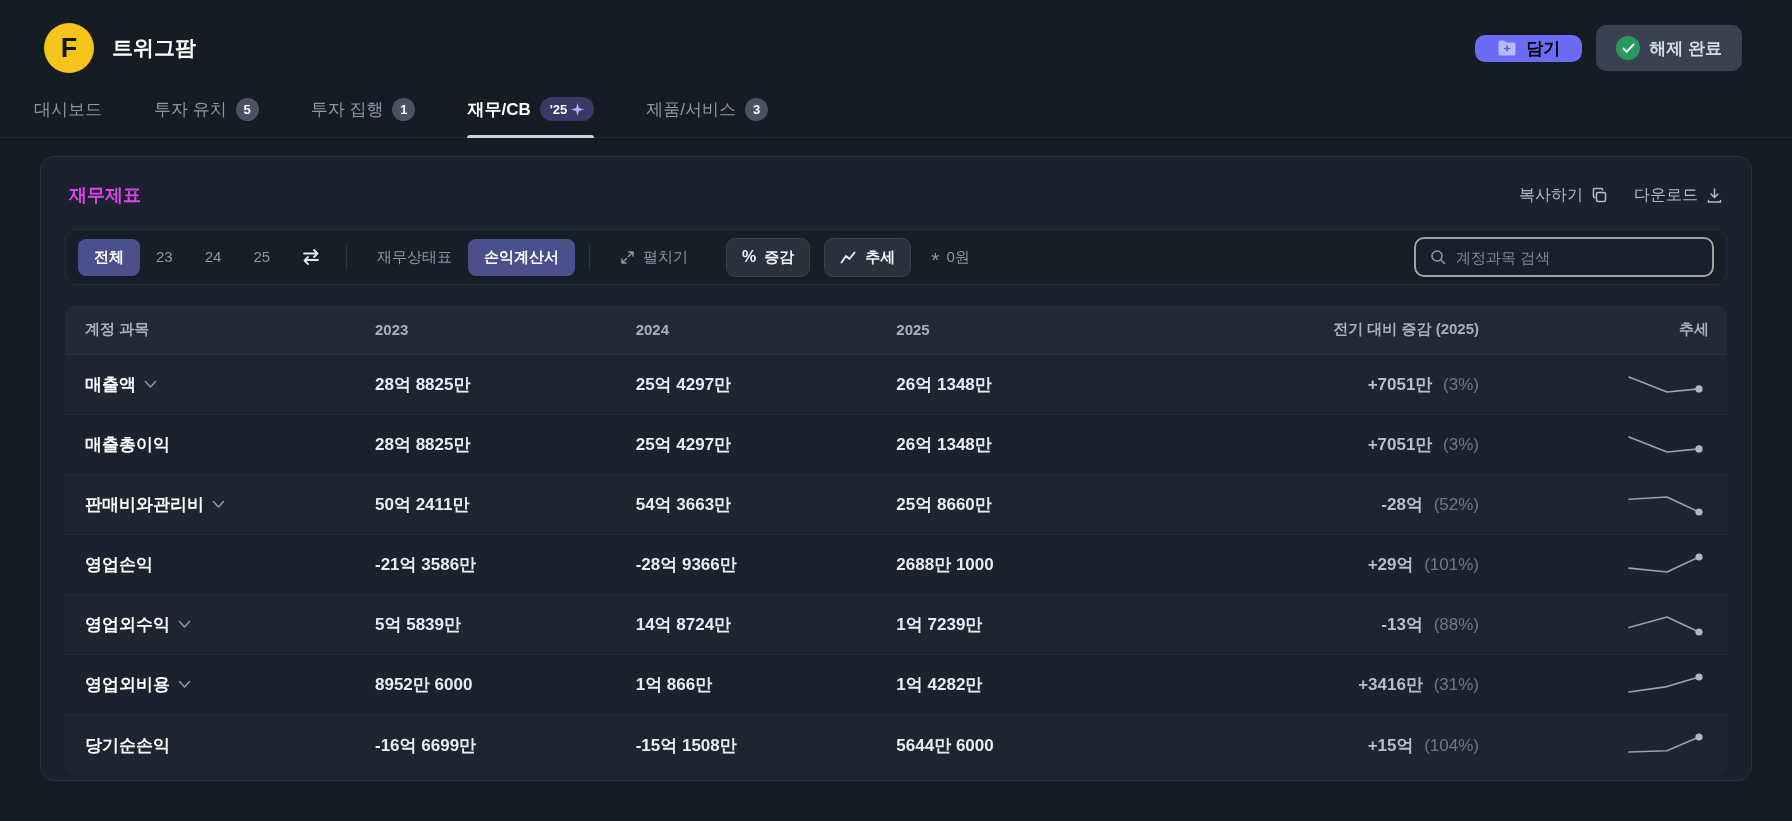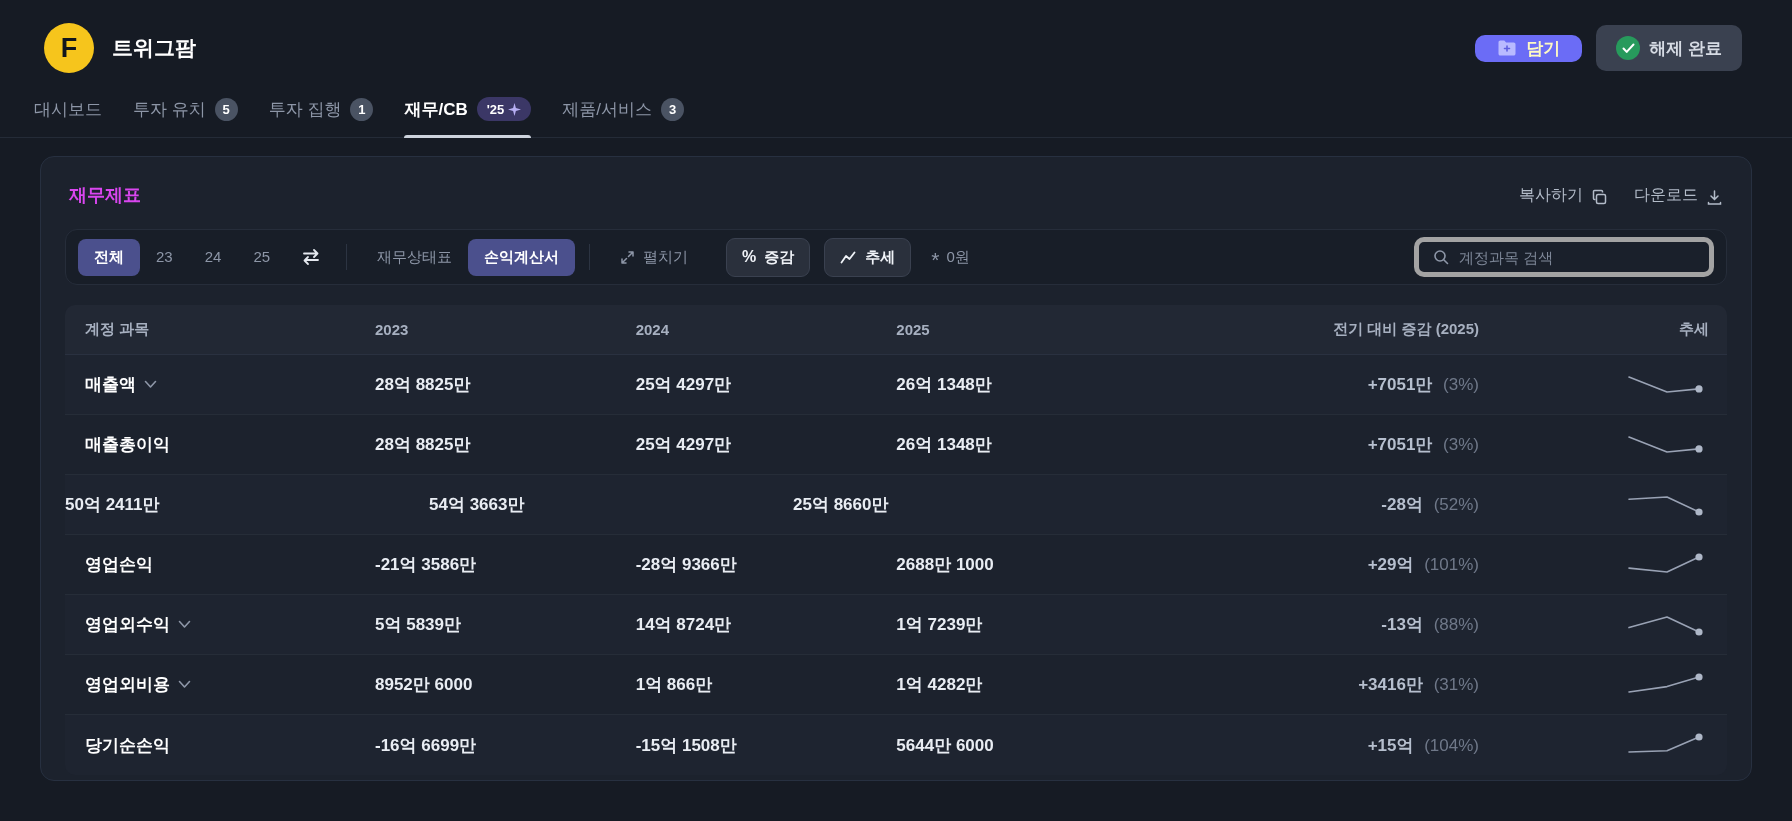--- a/index.html
+++ b/index.html
@@ -15,64 +15,64 @@
     width:50px; height:50px; border-radius:50%;
     background:#f6c51c; color:#11151c;
     display:flex; align-items:center; justify-content:center;
     font-weight:900; font-size:27px; flex:0 0 auto;
   }
   .brand-title { font-size:21px; font-weight:bold; margin-left:18px; color:#ffffff; }
   .header-spacer { flex:1; }
   .btn { display:inline-flex; align-items:center; gap:9px; border:none; cursor:pointer;
          border-radius:10px; font-size:17px; font-weight:bold;
          font-family:"Liberation Sans","DejaVu Sans",sans-serif; }
-  .btn-primary { background:#6b6cf6; color:#fef9c3; padding:2px 22px; }
+  .btn-primary { background:#6b6cf6; color:#000000; padding:2px 22px; }
   .btn-secondary { background:#3a4150; color:#d6dbe4; padding:11px 20px; margin-left:14px; }
   .check-circle { width:24px; height:24px; border-radius:50%; background:#279a5c;
                   display:inline-flex; align-items:center; justify-content:center; }
   
-  .tab-bar { display:flex; align-items:flex-end; gap:31px; padding:0 0 0 34px; margin-top:14px;
+  .tab-bar { display:flex; align-items:flex-end; gap:52px; padding:0 0 0 34px; margin-top:14px;
              border-bottom:1px solid #242b37; height:46px; }
   .tab { display:flex; align-items:center; gap:9px; font-size:17px; color:#8d96a7;
          padding-bottom:16px; cursor:pointer; position:relative; }
   .tab.active { color:#ffffff; font-weight:bold; }
   .tab.active::after { content:""; position:absolute; left:0; right:0; bottom:-1px;
                        height:3px; background:#cdd3dd; border-radius:3px 3px 0 0; }
   .tab-badge { background:#4a5363; color:#ffffff; font-size:13px; font-weight:bold;
                min-width:23px; height:23px; border-radius:12px;
                display:inline-flex; align-items:center; justify-content:center; padding:0 7px; }
   .tab-badge.purple { background:#3b3766; color:#ffffff; gap:4px; padding:0 10px; height:24px; }
   
   .card { margin:18px 40px 0; width:1712px; height:625px; background:#1c222d;
           border:1px solid #273040; border-radius:14px; padding:26px 24px 20px; }
   .card-head { display:flex; align-items:center; padding:0 4px; }
   .card-title { font-size:18px; font-weight:bold; color:#d946ef; }
   .card-actions { margin-left:auto; display:flex; align-items:center; gap:26px; }
-  .action-link { display:inline-flex; align-items:flex-end; gap:8px; color:#b3bcc9;
+  .action-link { display:inline-flex; align-items:center; gap:8px; color:#b3bcc9;
                  font-size:16px; cursor:pointer; background:none; border:none;
                  font-family:inherit; }
   
   .toolbar { margin-top:22px; background:#181e28; border:1px solid #262d3a; border-radius:12px;
              height:56px; display:flex; align-items:center; padding:0 12px; gap:4px; }
   .chip { border:none; background:transparent; color:#8d96a7; font-size:15px;
           padding:9px 16px; border-radius:8px; cursor:pointer; font-family:inherit; }
   .chip.active { background:#4b508d; color:#ffffff; font-weight:bold; }
   .icon-btn { border:none; background:transparent; color:#e4e8ef; cursor:pointer;
               padding:8px 10px; display:inline-flex; align-items:center; }
   .v-div { width:1px; height:26px; background:#2c3442; margin:0 10px; }
   .tool-btn { display:inline-flex; align-items:center; gap:8px; background:#2a303c;
               border:1px solid #3a4150; color:#f0f3f8; font-size:15px; font-weight:bold;
               padding:9px 15px; border-radius:9px; cursor:pointer; font-family:inherit; }
   .tool-btn + .tool-btn { margin-left:10px; }
   .zero-toggle { display:inline-flex; align-items:center; gap:7px; color:#8d96a7;
                  font-size:15px; background:none; border:none; cursor:pointer;
                  margin-left:16px; font-family:inherit; }
   .toolbar-spacer { flex:1; }
   .search-box { display:flex; align-items:center; gap:10px; width:300px; height:40px;
-                background:#1a202b; border:5px solid #a3a3a3; border-radius:10px;
+                background:#1a202b; border:2px solid #a3a3a3; border-radius:10px;
                 padding:0 14px; }
   .search-box input { background:transparent; border:none; outline:none; color:#dde2ea;
                       font-size:15px; width:100%; font-family:inherit; }
   .search-box input::placeholder { color:#7e8798; }
   
   .fin-table { margin-top:20px; border-radius:10px; overflow:hidden; }
   .t-row { display:flex; align-items:center; height:60px; border-bottom:1px solid #262d38; }
   .t-row.head { background:#222834; height:50px; border-bottom:1px solid #2a3140; }
   .t-row:last-child { border-bottom:none; }
   .t-row.alt { background:#1e2430; }
@@ -272,20 +272,28 @@
       <span class="delta-pct">(3%)</span>
     </div>
     <div class="c-trend">
             <svg width="84" height="26" viewBox="0 0 84 26" fill="none">
               <polyline points="4,5.0 42,20.0 74,16.9" stroke="#99a2b4" stroke-width="1.6" stroke-linejoin="round" stroke-linecap="round"></polyline>
               <circle cx="74" cy="16.9" r="3.6" fill="#aeb7c7"></circle>
             </svg>
           </div>
   </div>
         <div class="t-row alt">
+    <div class="c-account">
+      <span>판매비와관리비</span>
+      <span class="chev">
+        <svg width="13" height="9" viewBox="0 0 13 9" fill="none" stroke="#8d96a7" stroke-width="1.6" stroke-linecap="round" stroke-linejoin="round">
+          <path d="M1.5 1.5 6.5 7l5-5.5"></path>
+        </svg>
+      </span>
+    </div>
     <div class="c-num">50억 2411만</div>
     <div class="c-num">54억 3663만</div>
     <div class="c-num">25억 8660만</div>
     <div class="c-delta">
       <span class="delta-val">-28억</span>
       <span class="delta-pct">(52%)</span>
     </div>
     <div class="c-trend">
             <svg width="84" height="26" viewBox="0 0 84 26" fill="none">
               <polyline points="4,7.2 42,5.0 74,20.0" stroke="#99a2b4" stroke-width="1.6" stroke-linejoin="round" stroke-linecap="round"></polyline>

